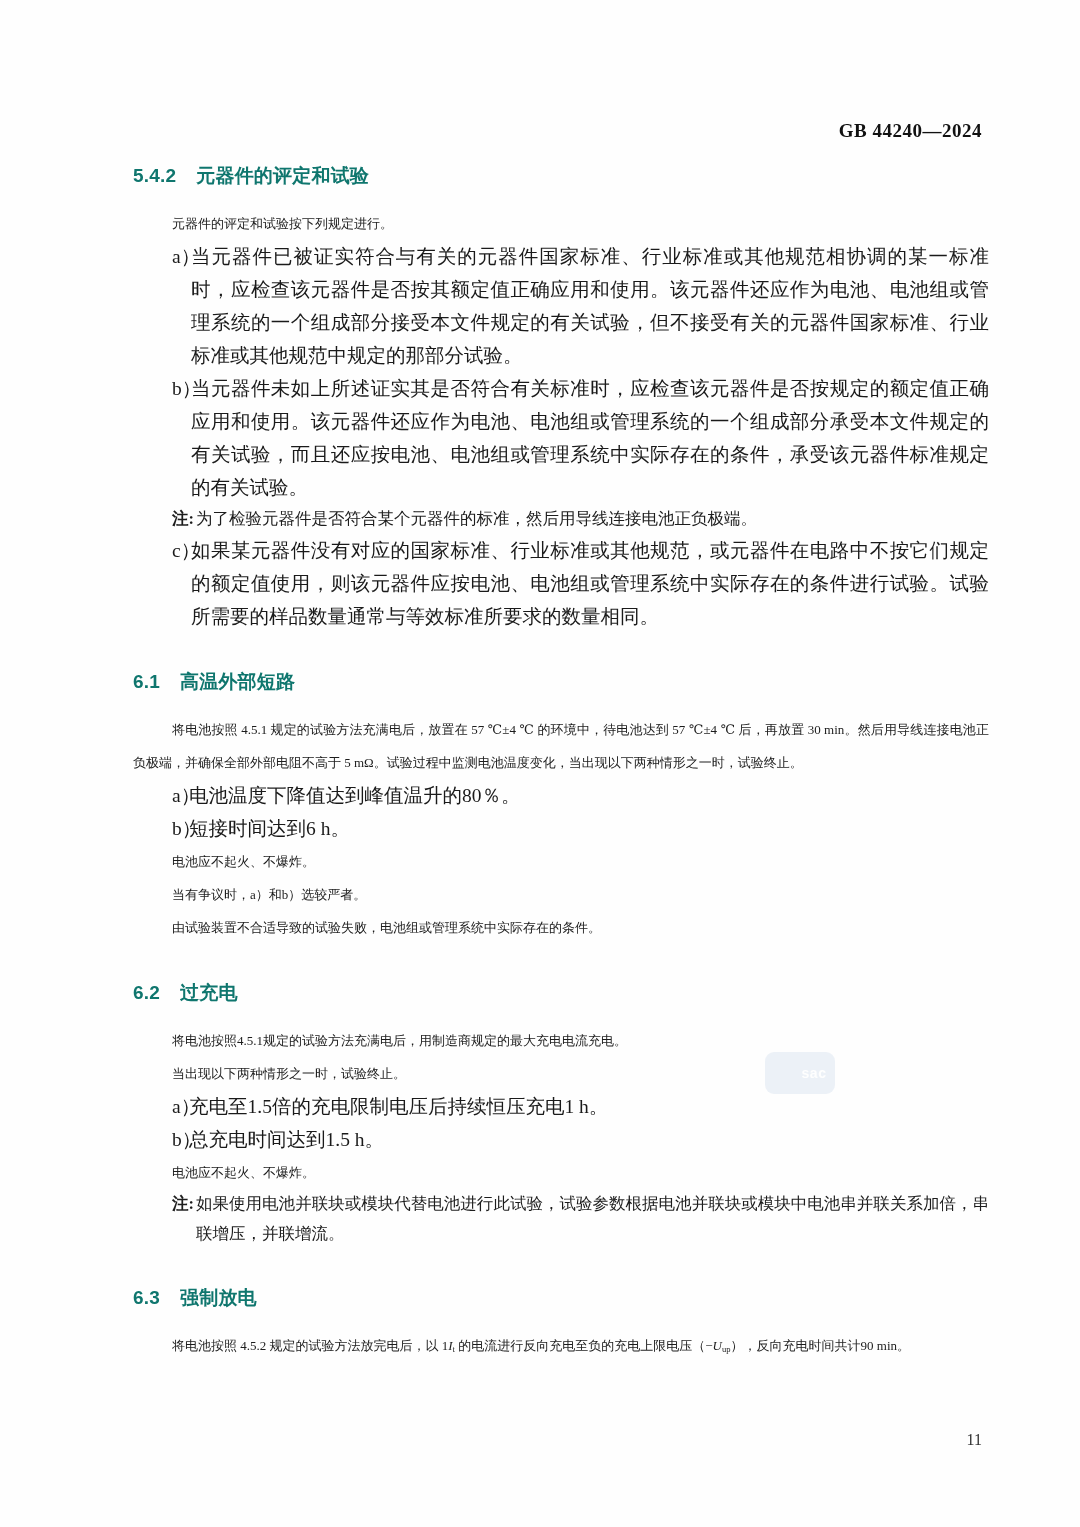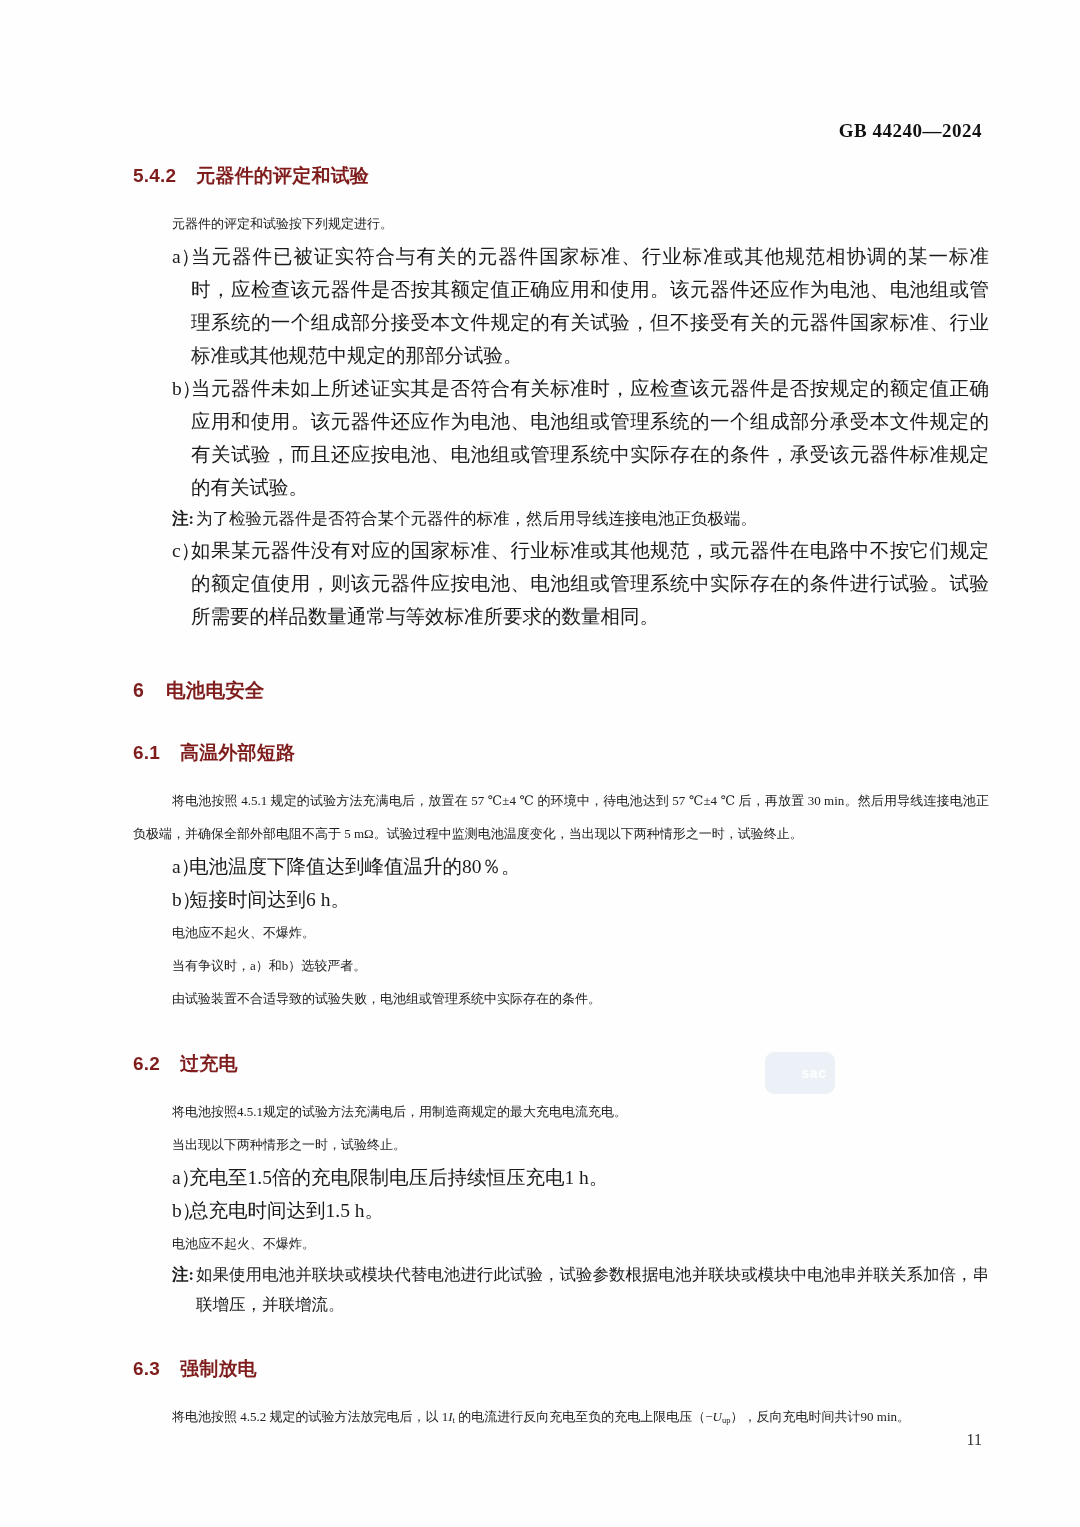--- a/index.html
+++ b/index.html
@@ -38,21 +38,21 @@
     position: absolute;
     left: 133px;
     top: 163px;
     width: 856px;
   }
   
   .h-clause {
     font-family: "Liberation Sans", "DejaVu Sans", sans-serif;
     font-weight: bold;
     font-size: 19px;
-    color: #7f1d1d;
+    color: #0f766e;
     margin: 0;
     letter-spacing: 0.2px;
     white-space: nowrap;
   }
   .h-clause .num { display: inline-block; min-width: 0; }
   .h-clause .sep { display: inline-block; width: 20px; }
   .h-l1 { font-size: 19.5px; }
   .h-l1 .sep { width: 22px; }
 
   .sp-h2-before { margin-top: 36px; }
@@ -188,23 +188,20 @@
       <span class="note-body">为了检验元器件是否符合某个元器件的标准，然后用导线连接电池正负极端。</span>
     </div>
 
     <div class="list">
       <div class="li">
         <span class="marker">c）</span>
         <span class="body">如果某元器件没有对应的国家标准、行业标准或其他规范，或元器件在电路中不按它们规定的额定值使用，则该元器件应按电池、电池组或管理系统中实际存在的条件进行试验。试验所需要的样品数量通常与等效标准所要求的数量相同。</span>
       </div>
     </div>
 
-    <div class="h-clause h-l1 sp-h1-before">
-      <span class="num">6</span><span class="sep"></span><span>电池电安全</span>
-    </div>
 
     <div class="h-clause sp-h2-before">
       <span class="num">6.1</span><span class="sep"></span><span>高温外部短路</span>
     </div>
     <div class="sp-after-head"></div>
 
     <p class="para indent">将电池按照 4.5.1 规定的试验方法充满电后，放置在 57 ℃±4 ℃ 的环境中，待电池达到 57 ℃±4 ℃ 后，再放置 30 min。然后用导线连接电池正负极端，并确保全部外部电阻不高于 5 mΩ。试验过程中监测电池温度变化，当出现以下两种情形之一时，试验终止。</p>
 
     <div class="list">
       <div class="li narrow">

